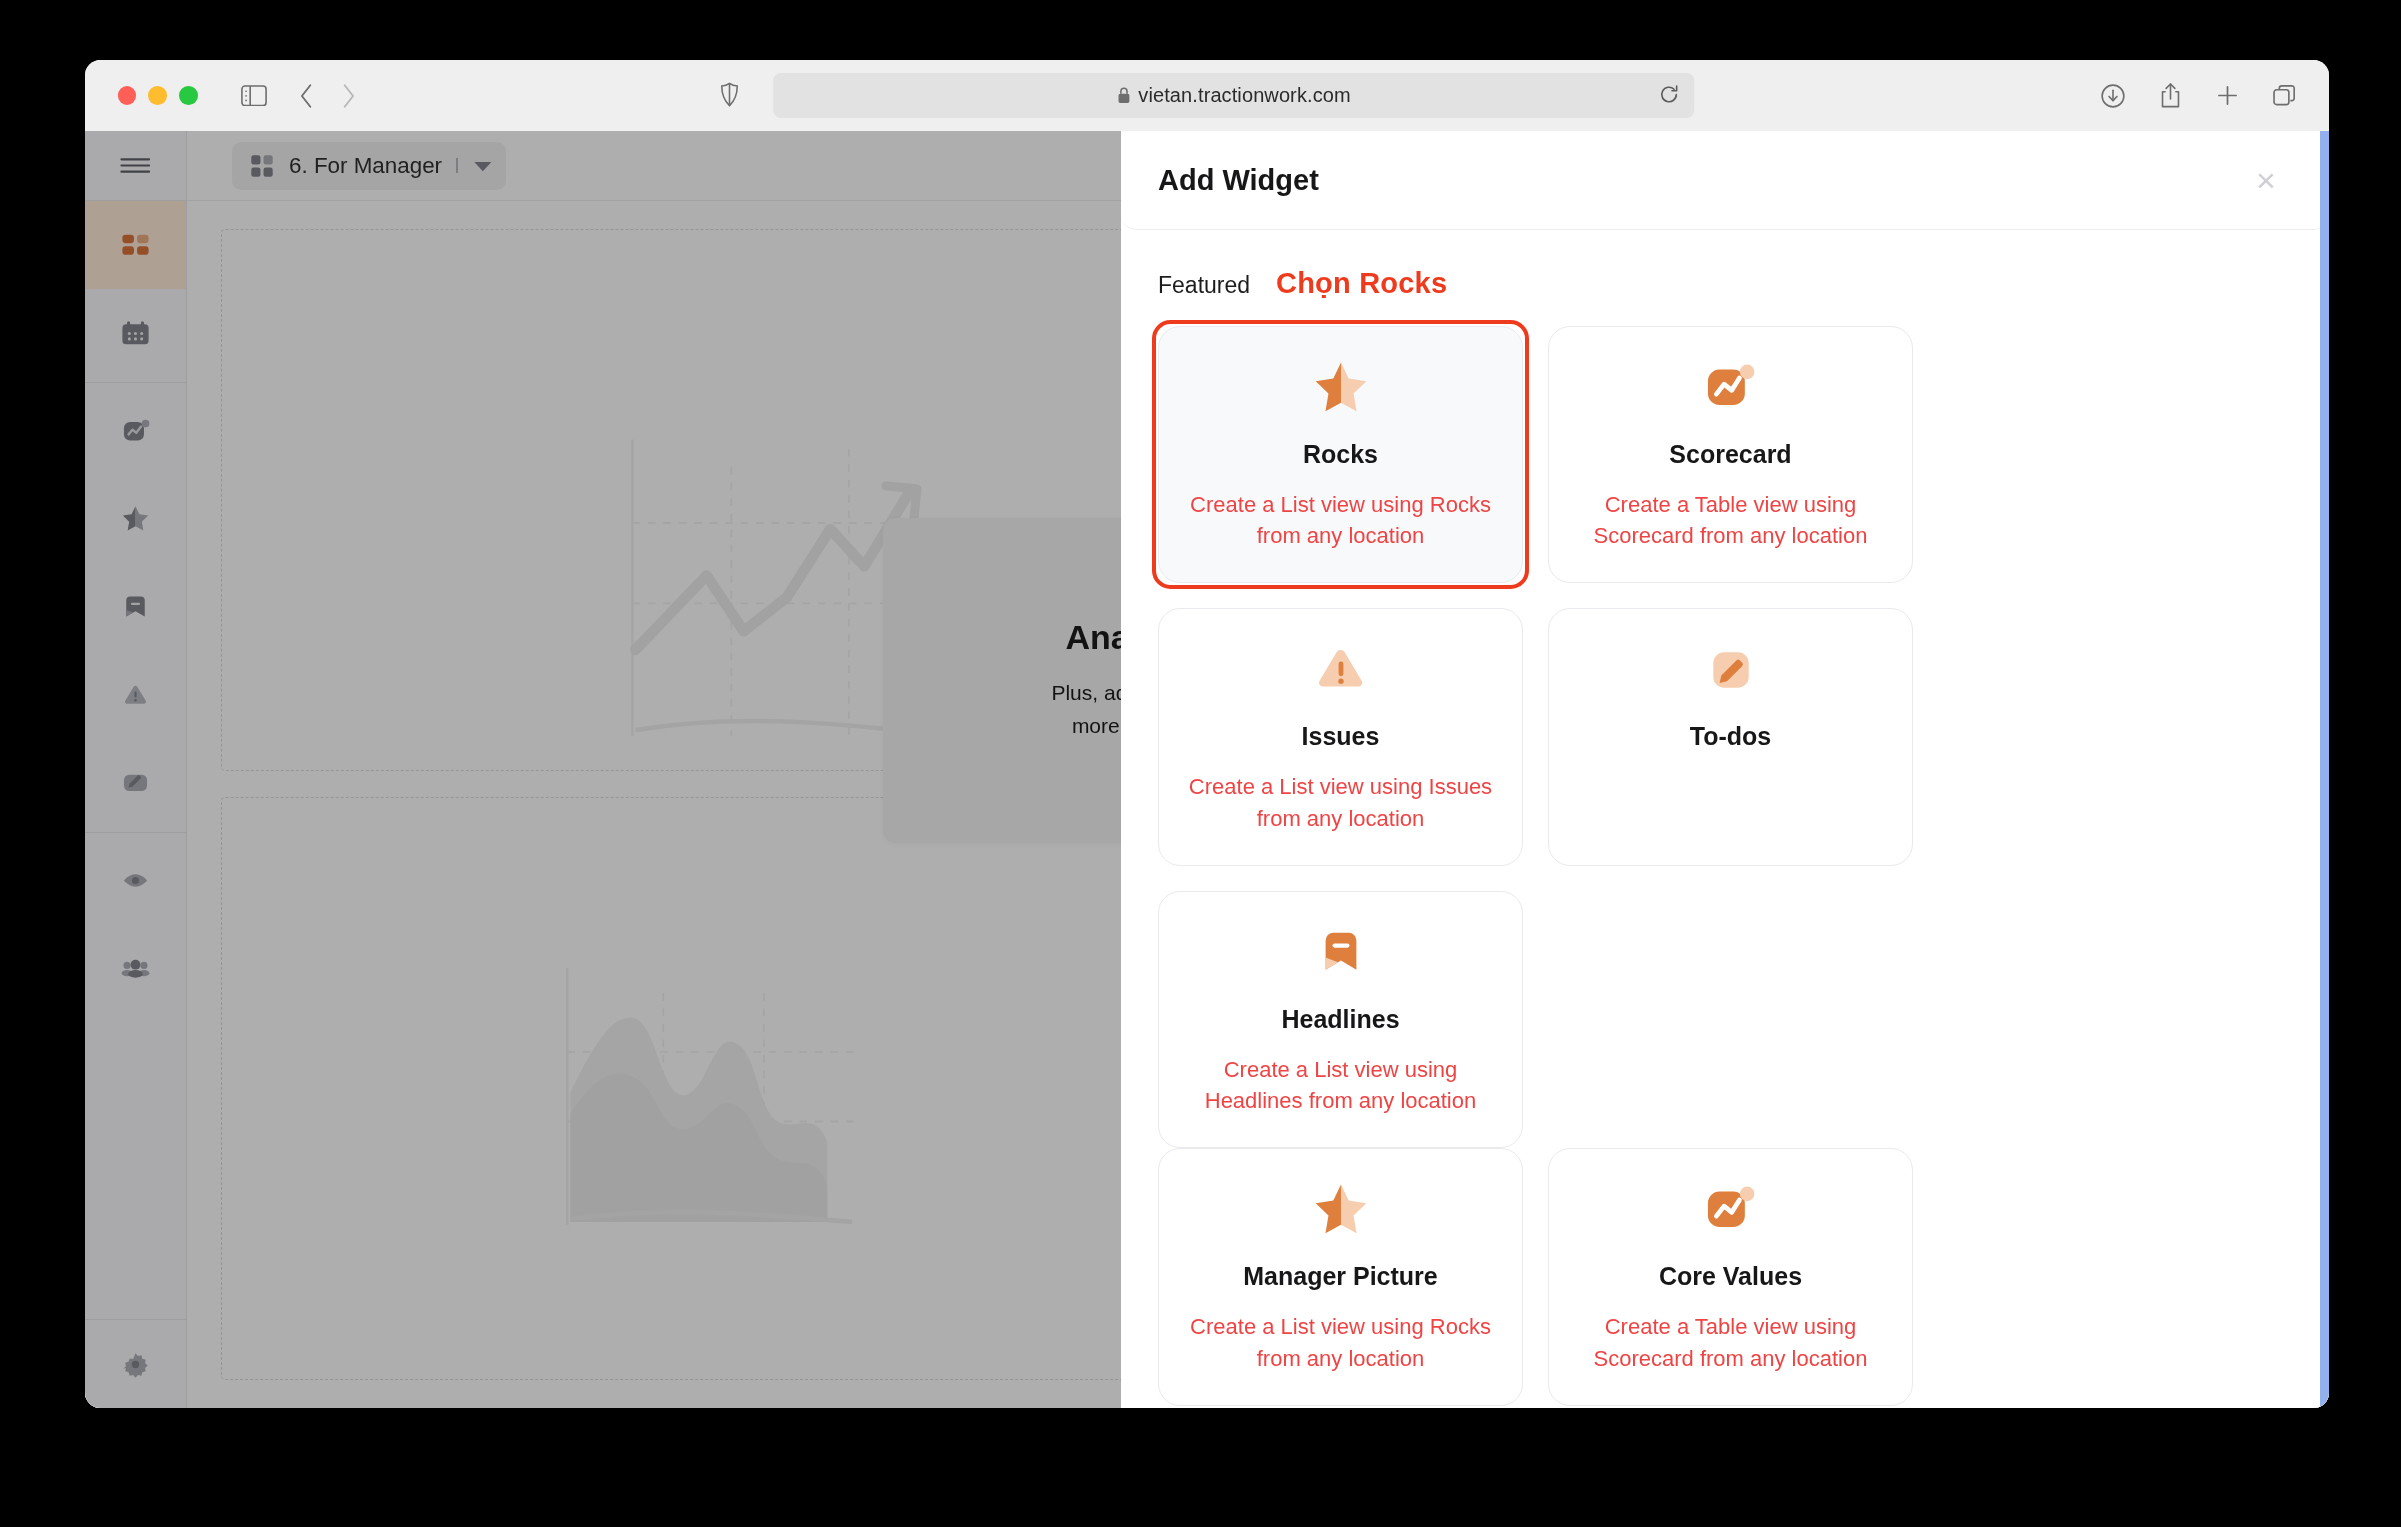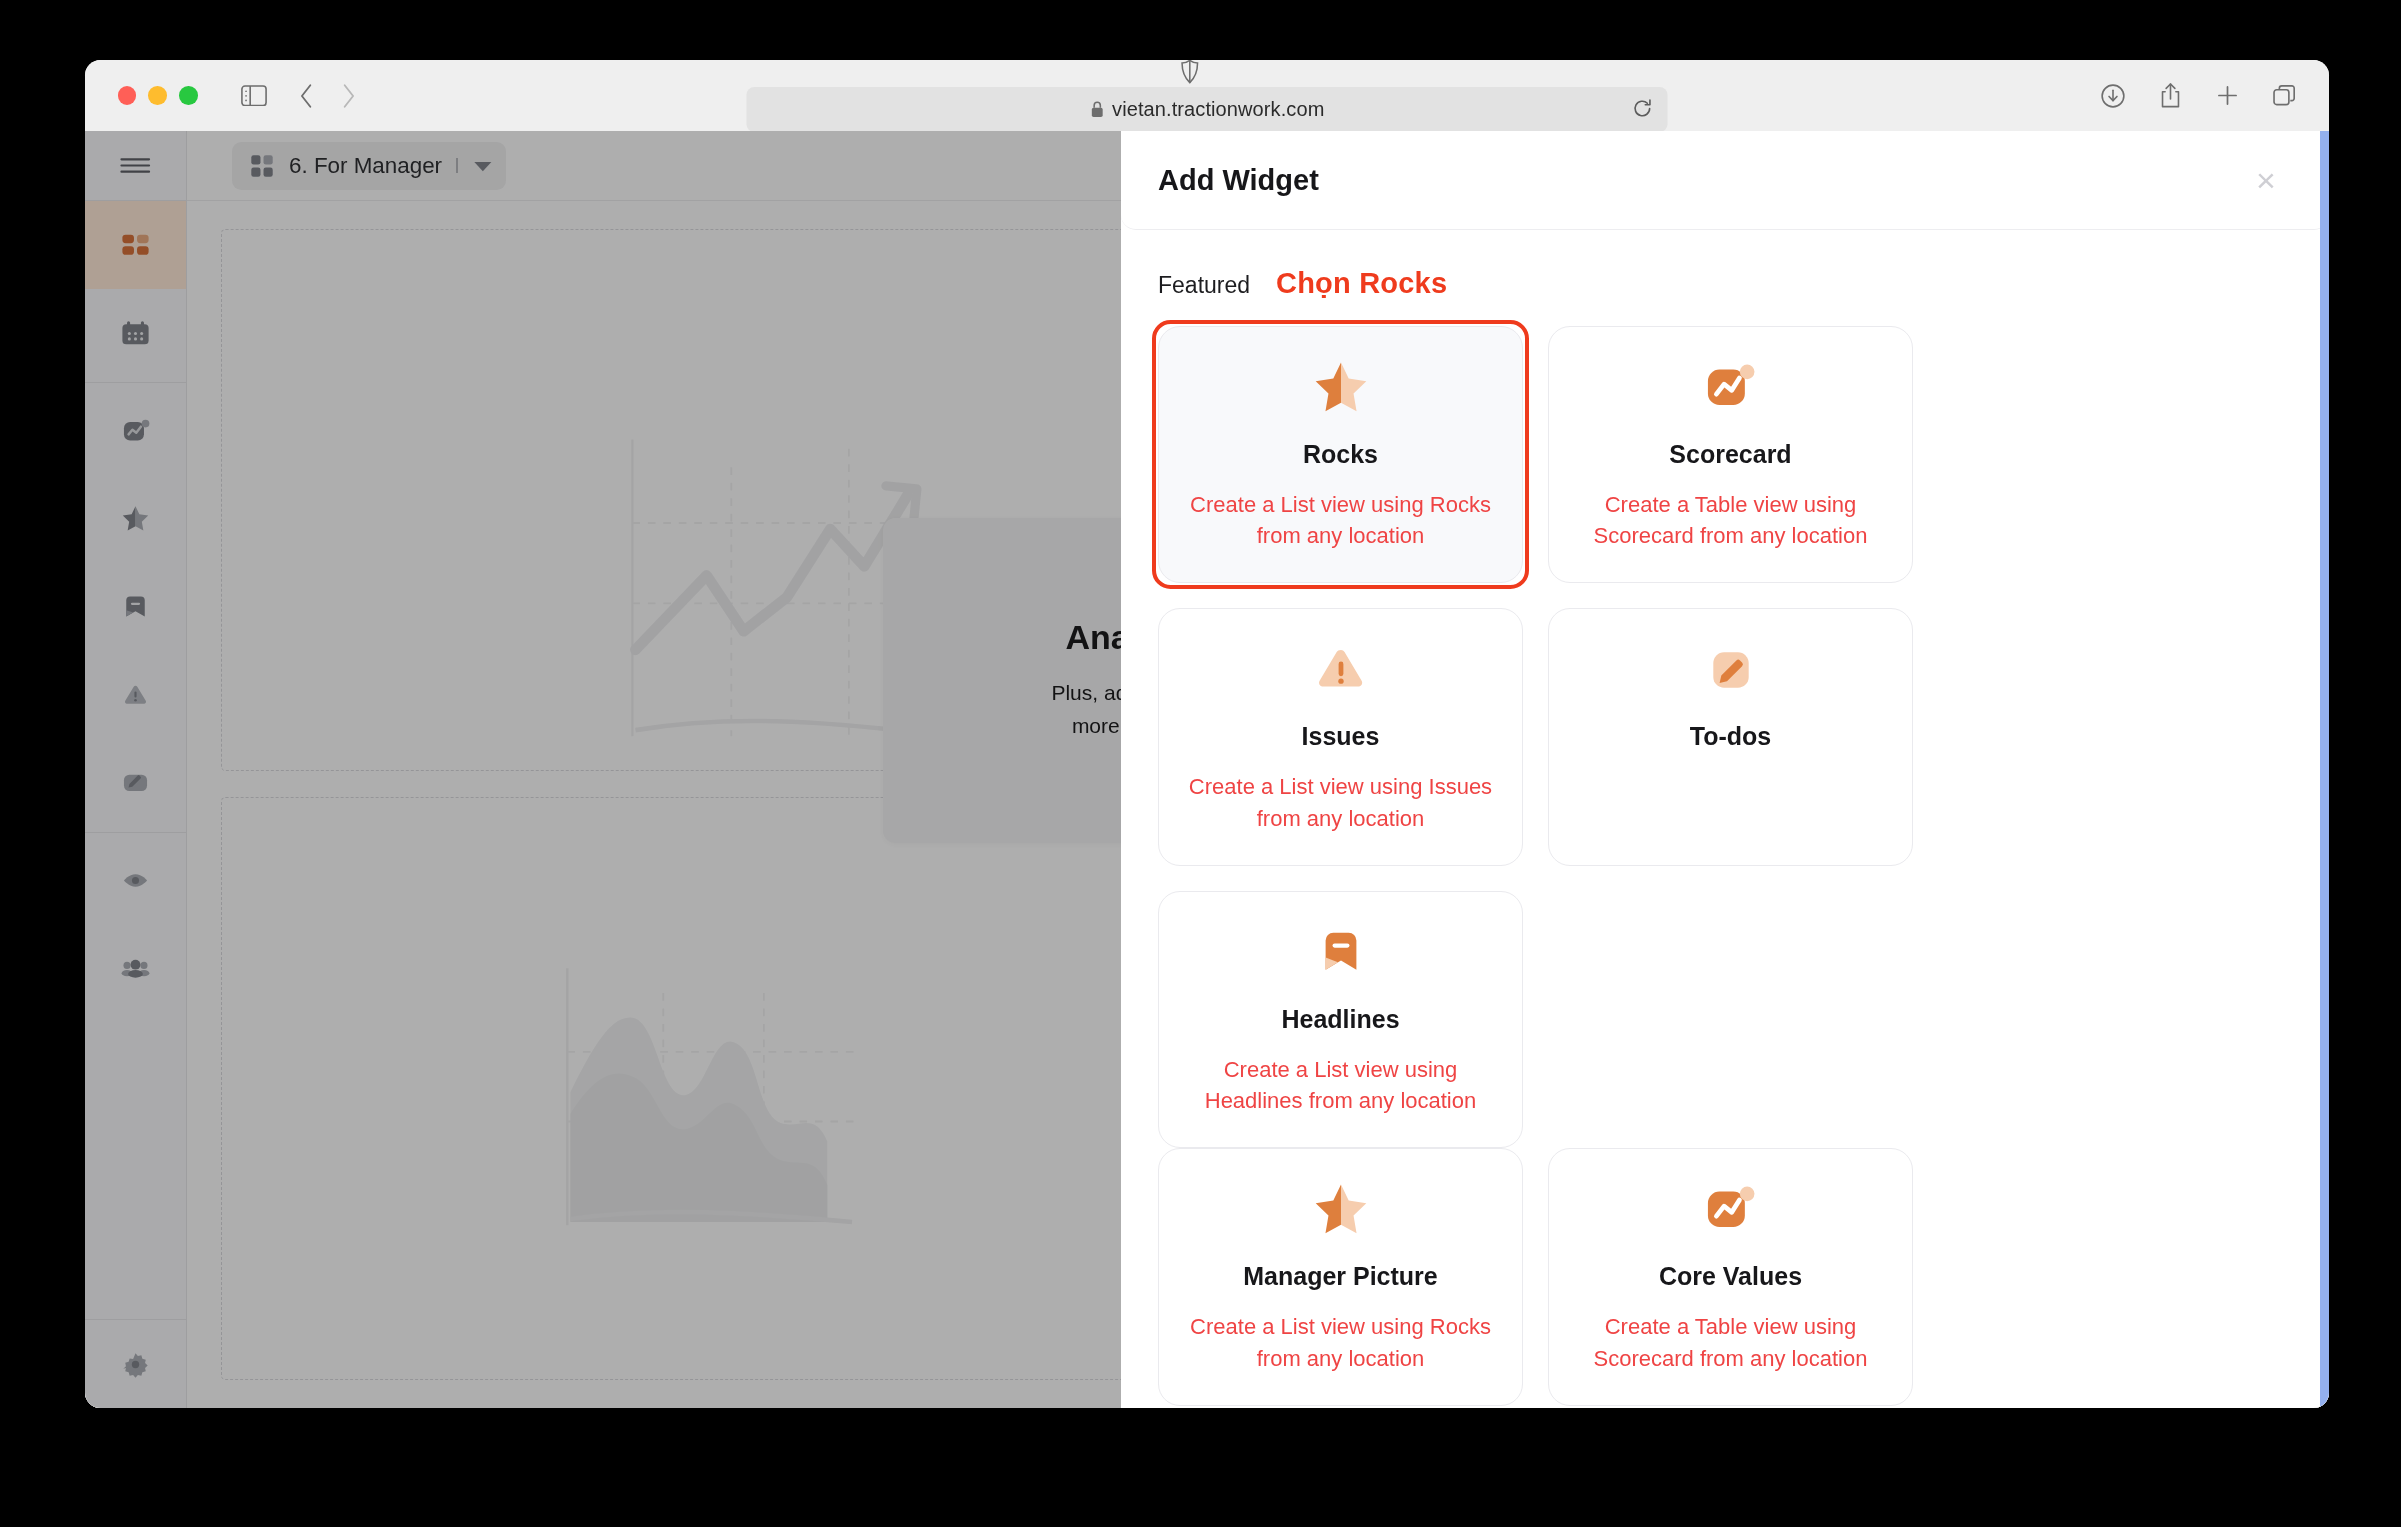--- a/index.html
+++ b/index.html
@@ -39,21 +39,21 @@
     display: flex; align-items: center; justify-content: center;
     color: #6e6e6e;
   }
   #sidebar-toggle-btn { margin-left: 39px; }
   #nav-back-btn { margin-left: 18.6px; }
   #nav-fwd-btn { margin-left: 7.7px; }
 
   #address-wrap {
     position: absolute;
     left: 50%; transform: translateX(-50%);
-    display: flex; align-items: center; flex-direction: column;
+    display: flex; align-items: center;
   }
   #shield-icon-btn { margin-right: 34px; color: #6e6e6e; }
   #address-bar {
     width: 921px; height: 45px;
     background: #e2e2e2;
     border-radius: 7.7px;
     display: flex; align-items: center; justify-content: center;
     position: relative;
   }
   #url-text {

